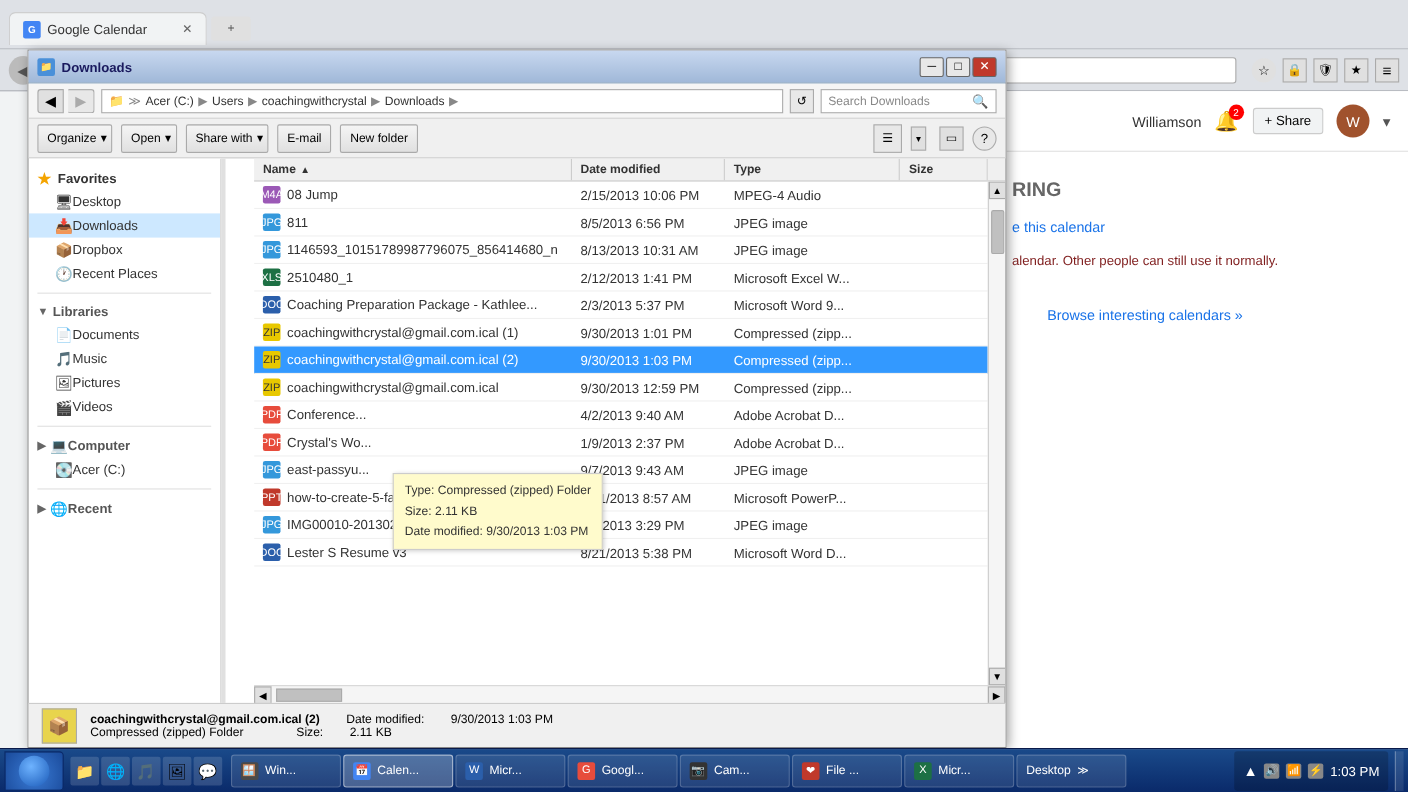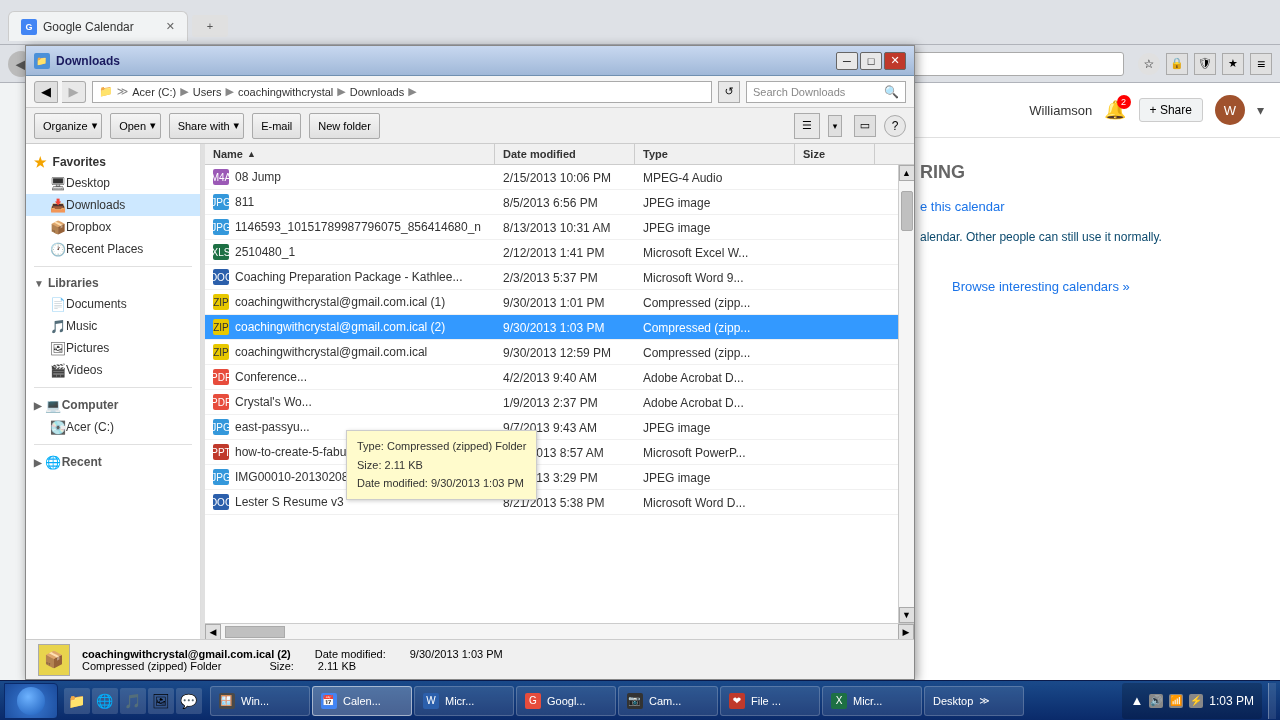--- a/index.html
+++ b/index.html
@@ -130,21 +130,21 @@
       font-size: 12px; color: #333;
     }
     .nav-divider { height: 1px; background: #e0e0e0; margin: 6px 8px; }
     .nav-section-label {
       display: flex; align-items: center; padding: 3px 8px; font-size: 12px; font-weight: bold; color: #555; cursor: pointer;
     }
     .expand-arrow { font-size: 10px; margin-right: 4px; color: #666; }
 
     
     .file-list-area {
-      flex: 1; overflow: hidden; display: flex; flex-direction: column;
+      flex: 1; overflow: hidden; display: flex; flex-direction: column; padding-left: 26px;
     }
     .file-list-header {
       display: flex; background: #f0f0f0; border-bottom: 1px solid #ccc;
       font-size: 11px; color: #333; font-weight: bold;
     }
     .col-header {
       padding: 4px 8px; border-right: 1px solid #ccc; cursor: pointer;
       display: flex; align-items: center; gap: 4px;
     }
     .col-name { width: 290px; }
@@ -190,21 +190,21 @@
     .status-bar {
       height: 40px; background: #f0f0f0; border-top: 1px solid #ccc;
       display: flex; align-items: center; padding: 0 12px; gap: 12px; flex-shrink: 0;
     }
     .status-icon { width: 32px; height: 32px; background: #e8d44d; border: 1px solid #aaa; display: flex; align-items: center; justify-content: center; font-size: 16px; }
     .status-details { display: flex; flex-direction: column; }
     .status-meta { display: flex; gap: 24px; }
 
     
     .tooltip-box {
-      position: absolute; top: 430px; left: 346px; background: #fffbcc;
+      position: absolute; top: 430px; left: 357px; background: #fffbcc;
       border: 1px solid #ccc; padding: 6px 10px; font-size: 11px; color: #333;
       box-shadow: 1px 1px 4px rgba(0,0,0,0.2); z-index: 100; white-space: nowrap;
       line-height: 1.7;
     }
 
     
     .taskbar {
       position: absolute; bottom: 0; left: 0; width: 1280px; height: 40px;
       background: linear-gradient(to bottom, #1a4a8a, #0a2a6a);
       display: flex; align-items: center; padding: 0 4px; gap: 2px;
@@ -297,21 +297,21 @@
     </div>
     <div style="font-size:14px;color:#555;cursor:pointer;">▾</div>
   </div>
   <div class="cal-content">
     <div style="margin-bottom:10px;">
       <span style="font-size:18px;font-weight:bold;color:#666;">RING</span>
     </div>
     <div style="margin-bottom:10px;">
       <a class="cal-link">e this calendar</a>
     </div>
-    <div style="font-size:12px;color:#0c4a6e;margin-bottom:20px;">alendar. Other people can still use it normally.</div>
+    <div style="font-size:12px;color:#7f1d1d;margin-bottom:20px;">alendar. Other people can still use it normally.</div>
     <div style="margin-top:30px;padding-left:32px;">
       <a class="cal-browse-link">Browse interesting calendars »</a>
     </div>
   </div>
 </div>
 
 <div class="explorer-window">
 
   <div class="win-titlebar">
     <div class="win-title">

